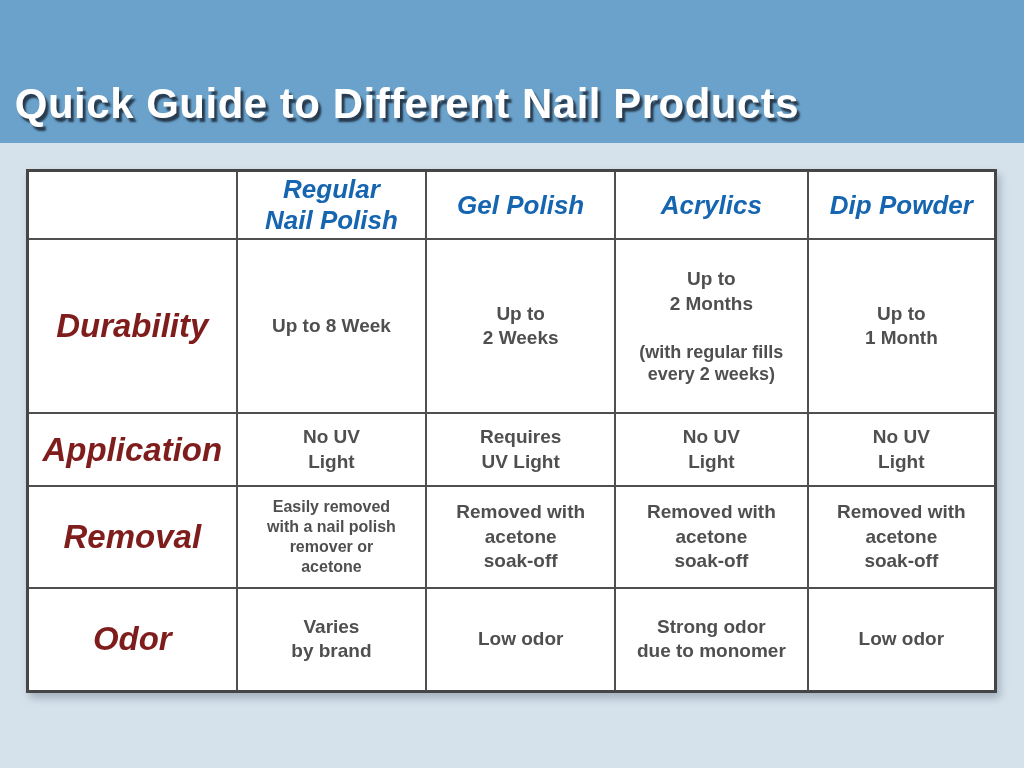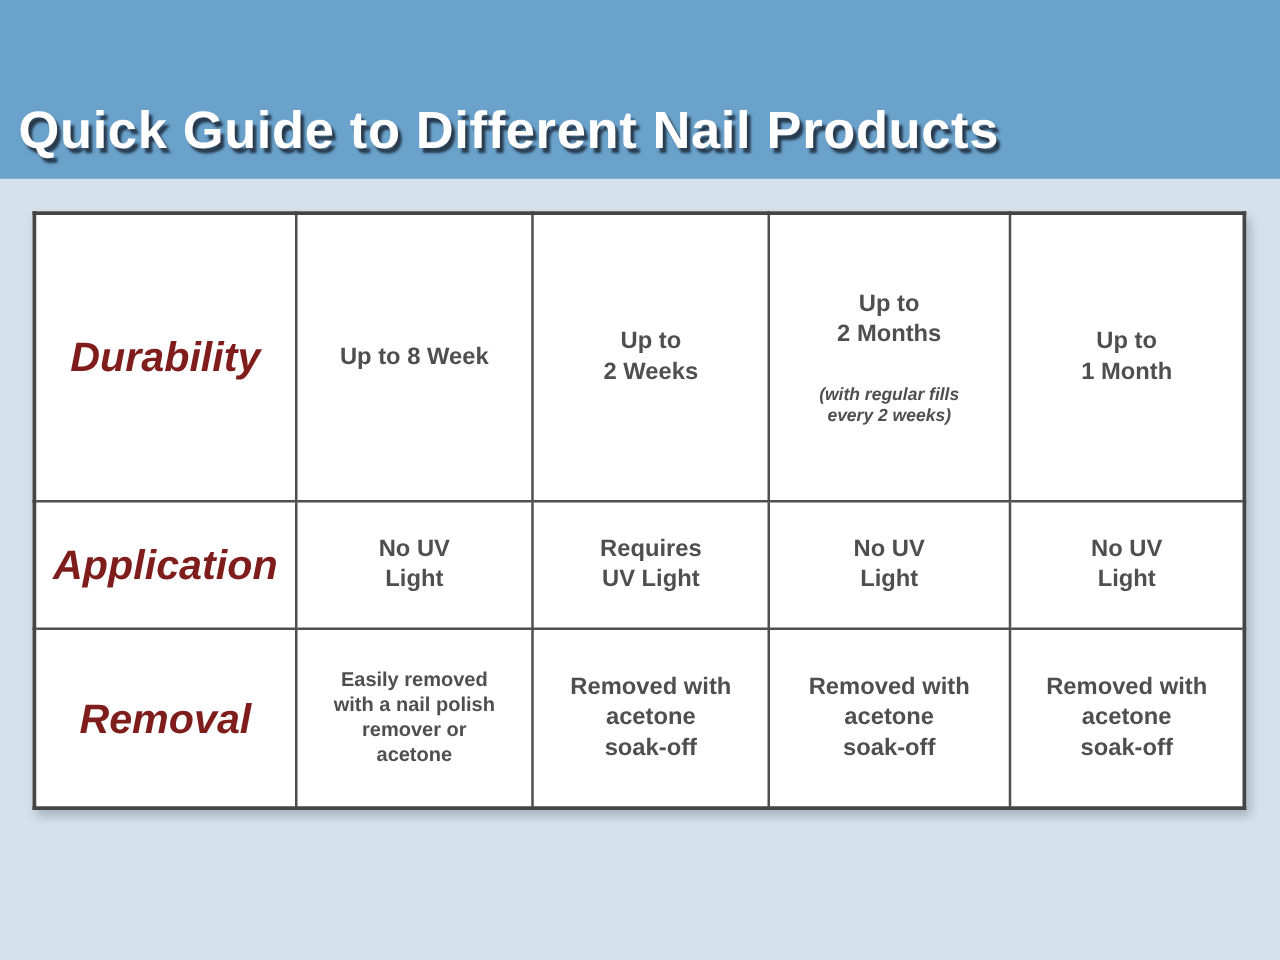--- a/index.html
+++ b/index.html
@@ -82,41 +82,48 @@
   }
   .cell.small-text {
     font-size: 16px;
     line-height: 1.25;
   }
   .cell .main-text {
     white-space: pre-line;
   }
   .cell .note-text {
     white-space: pre-line;
-    font-size: 14px;
+    font-size: 18px;
     line-height: 1.2;
     margin-top: 1px;
-    font-style: italic;
   }
 </style>
 </head>
 <body>
 
 <div class="top-band"></div>
 <h1 class="page-title">Quick Guide to Different Nail Products</h1>
 
 <table class="guide-table">
   <colgroup>
     <col style="width:21.6%">
     <col style="width:19.6%">
     <col style="width:19.5%">
     <col style="width:19.9%">
     <col style="width:19.4%">
   </colgroup>
   <tbody>
+    <tr class="header-row">
+      <th class="corner"></th>
+      <th class="col-head">Regular
+Nail Polish</th>
+      <th class="col-head">Gel Polish</th>
+      <th class="col-head">Acrylics</th>
+      <th class="col-head">Dip Powder</th>
+    </tr>
 
     <tr class="row-durability">
       <th class="row-label">Durability</th>
       <td class="cell">Up to 8 Week</td>
       <td class="cell">Up to
 2 Weeks</td>
       <td class="cell">
         <div class="main-text">Up to
 2 Months</div>
         <div class="note-text">(with regular fills
@@ -148,14 +155,23 @@
 acetone
 soak-off</td>
       <td class="cell">Removed with
 acetone
 soak-off</td>
       <td class="cell">Removed with
 acetone
 soak-off</td>
     </tr>
 
+    <tr class="row-odor">
+      <th class="row-label">Odor</th>
+      <td class="cell">Varies
+by brand</td>
+      <td class="cell">Low odor</td>
+      <td class="cell">Strong odor
+due to monomer</td>
+      <td class="cell">Low odor</td>
+    </tr>
   </tbody>
 </table>
 
 </body></html>

